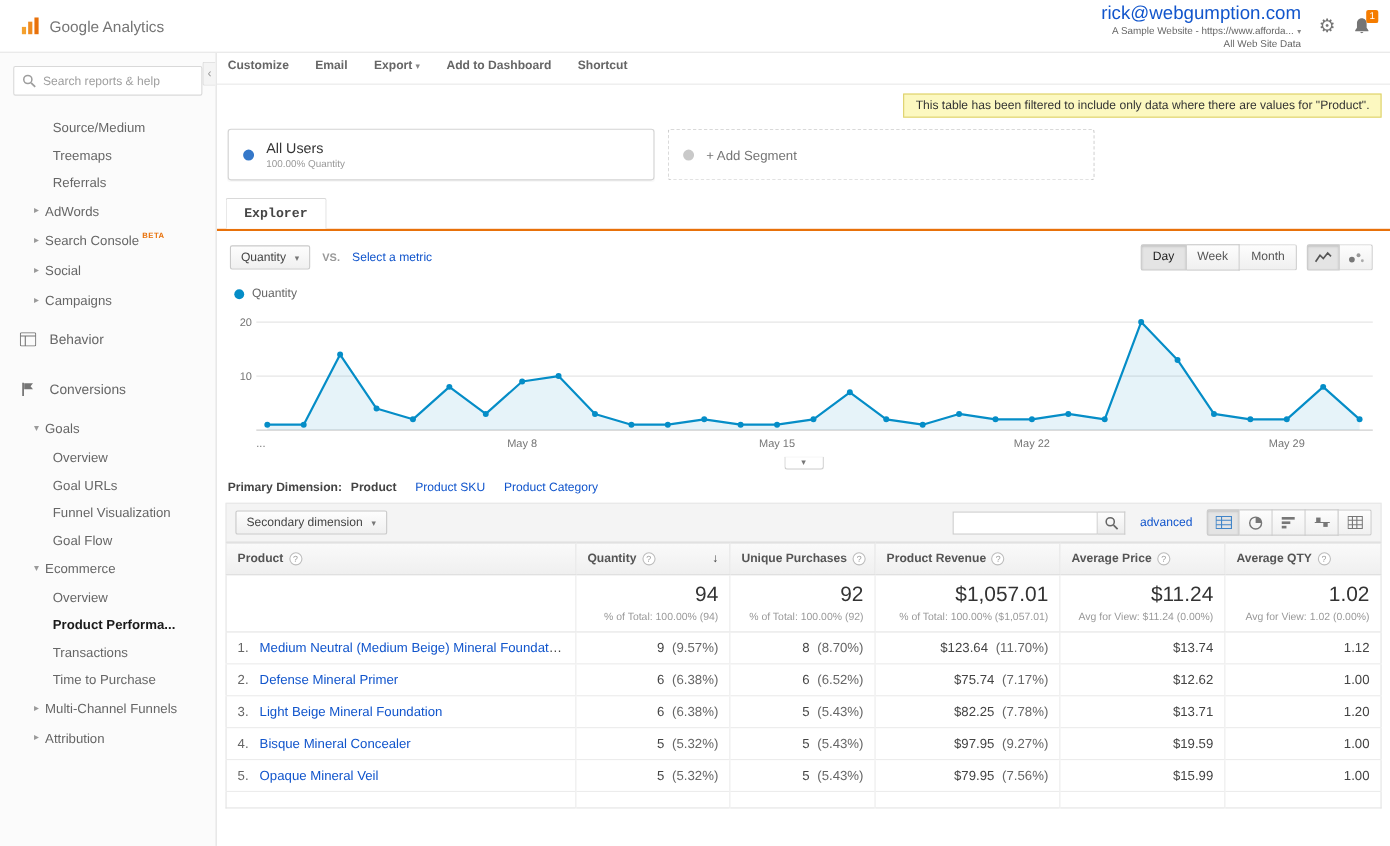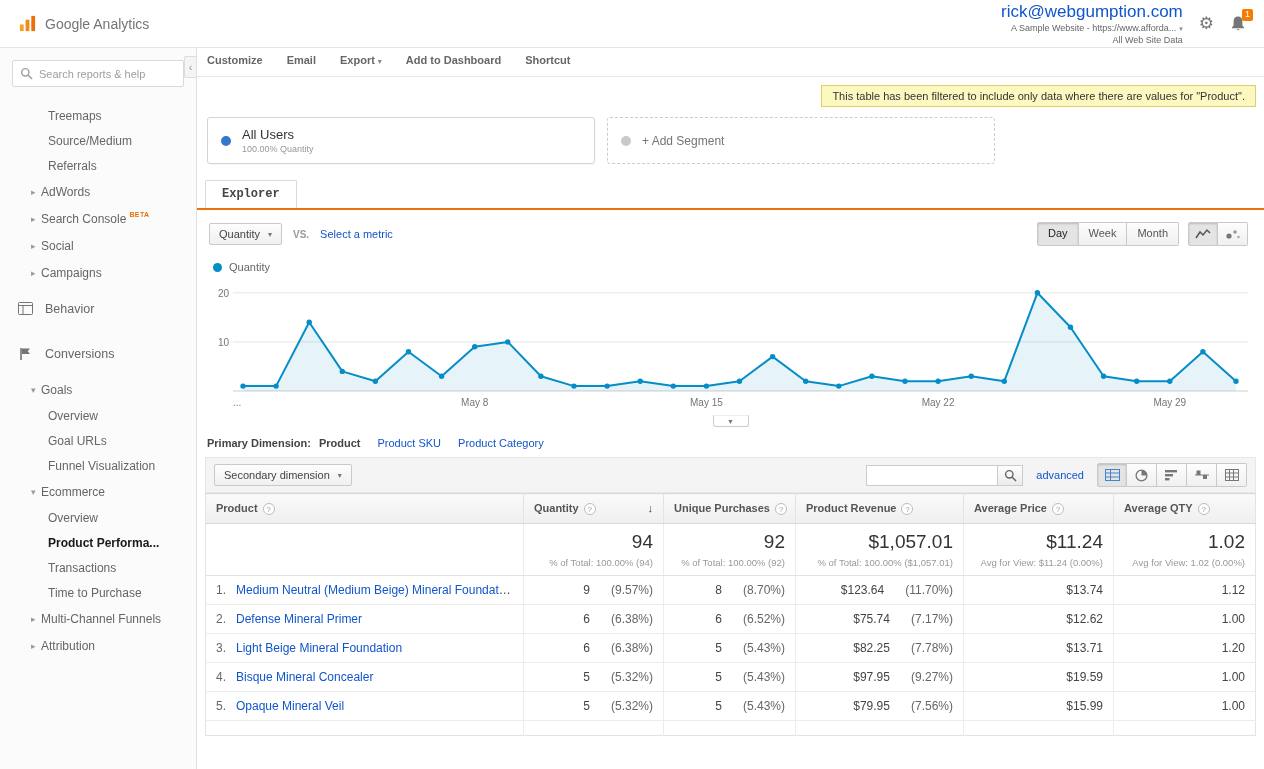--- a/index.html
+++ b/index.html
@@ -101,21 +101,21 @@
   .data-table thead th { background:linear-gradient(#fafafa,#efefef); border-top:1px solid #d9d9d9; border-bottom:1px solid #d9d9d9; border-left:1px solid #e3e3e3; font-size:11px; color:#555; font-weight:bold; text-align:left; padding:8px 10px; white-space:nowrap; overflow:hidden; }
   .data-table thead th:first-child { border-left:none; }
   .q-icon { display:inline-block; width:12px; height:12px; border:1px solid #bdbdbd; border-radius:50%; font-size:8px; line-height:11px; text-align:center; color:#999; margin-left:5px; font-weight:normal; background:#fff; cursor:pointer; }
   .sort-arrow { float:right; color:#444; font-size:11px; margin-left:4px; cursor:pointer; }
   .sum-cell { text-align:right; vertical-align:top; padding:7px 10px 9px; border-left:1px solid #ececec; border-bottom:1px solid #e3e3e3; }
   .sum-val { font-size:19px; color:#333; }
   .sum-sub { font-size:9.5px; color:#999; margin-top:4px; white-space:nowrap; }
   .data-table td { border-top:1px solid #ececec; border-left:1px solid #ececec; padding:7px 10px; font-size:12px; color:#444; }
   .data-table td:first-child { border-left:none; }
   .num { text-align:right; white-space:nowrap; }
-  .pct { color:#666; margin-left:21px; }
+  .pct { color:#666; margin-left:7px; }
   .row-num { color:#666; display:inline-block; width:20px; }
   .product-link { color:#1155cc; cursor:pointer; text-decoration:none; }
   .product-cell { white-space:nowrap; overflow:hidden; text-overflow:ellipsis; }
 </style>
 </head>
 <body>
 
 <div class="app">
 
   <header class="topbar">
@@ -152,24 +152,24 @@
         <span style="display:flex">
           <svg width="13" height="13" viewBox="0 0 13 13">
               <circle cx="5.3" cy="5.3" r="3.7" fill="none" stroke="#9e9e9e" stroke-width="1.4"></circle>
               <line x1="8.3" y1="8.3" x2="12" y2="12" stroke="#9e9e9e" stroke-width="1.6"></line>
             </svg>
         </span>
         <input placeholder="Search reports &amp; help" style="">
       </div>
       <div id="sidebar-items">
           <div class="side-item lvl2">
+            <span class="side-label">Source/Medium</span>
+          </div>
+          <div class="side-item lvl2">
             <span class="side-label">Treemaps</span>
-          </div>
-          <div class="side-item lvl2">
-            <span class="side-label">Source/Medium</span>
           </div>
           <div class="side-item lvl2">
             <span class="side-label">Referrals</span>
           </div>
           <div class="side-item lvl1">
             <span class="arrow">▸</span>
             <span class="side-label">AdWords</span>
           </div>
           <div class="side-item lvl1">
             <span class="arrow">▸</span>
@@ -208,20 +208,23 @@
             <span class="side-label">Goals</span>
           </div>
           <div class="side-item lvl2">
             <span class="side-label">Overview</span>
           </div>
           <div class="side-item lvl2">
             <span class="side-label">Goal URLs</span>
           </div>
           <div class="side-item lvl2">
             <span class="side-label">Funnel Visualization</span>
+          </div>
+          <div class="side-item lvl2">
+            <span class="side-label">Goal Flow</span>
           </div>
           <div class="side-item lvl1">
             <span class="arrow">▾</span>
             <span class="side-label">Ecommerce</span>
           </div>
           <div class="side-item lvl2">
             <span class="side-label">Overview</span>
           </div>
           <div class="side-item lvl2 active">
             <span class="side-label">Product Performa...</span>

